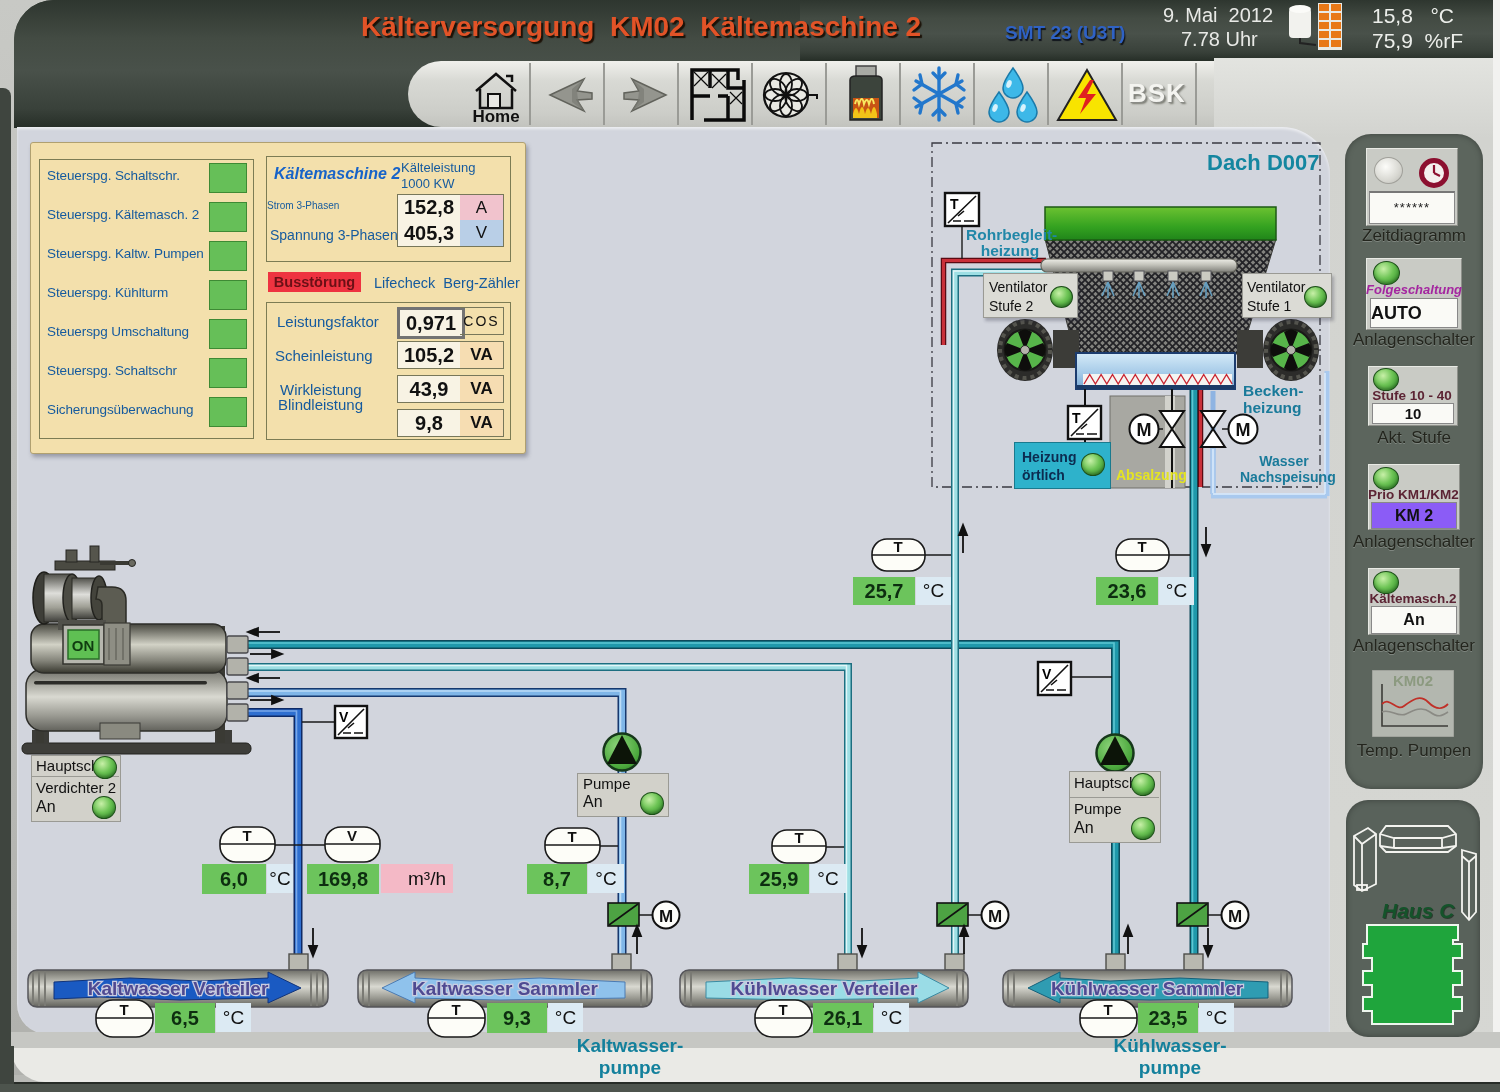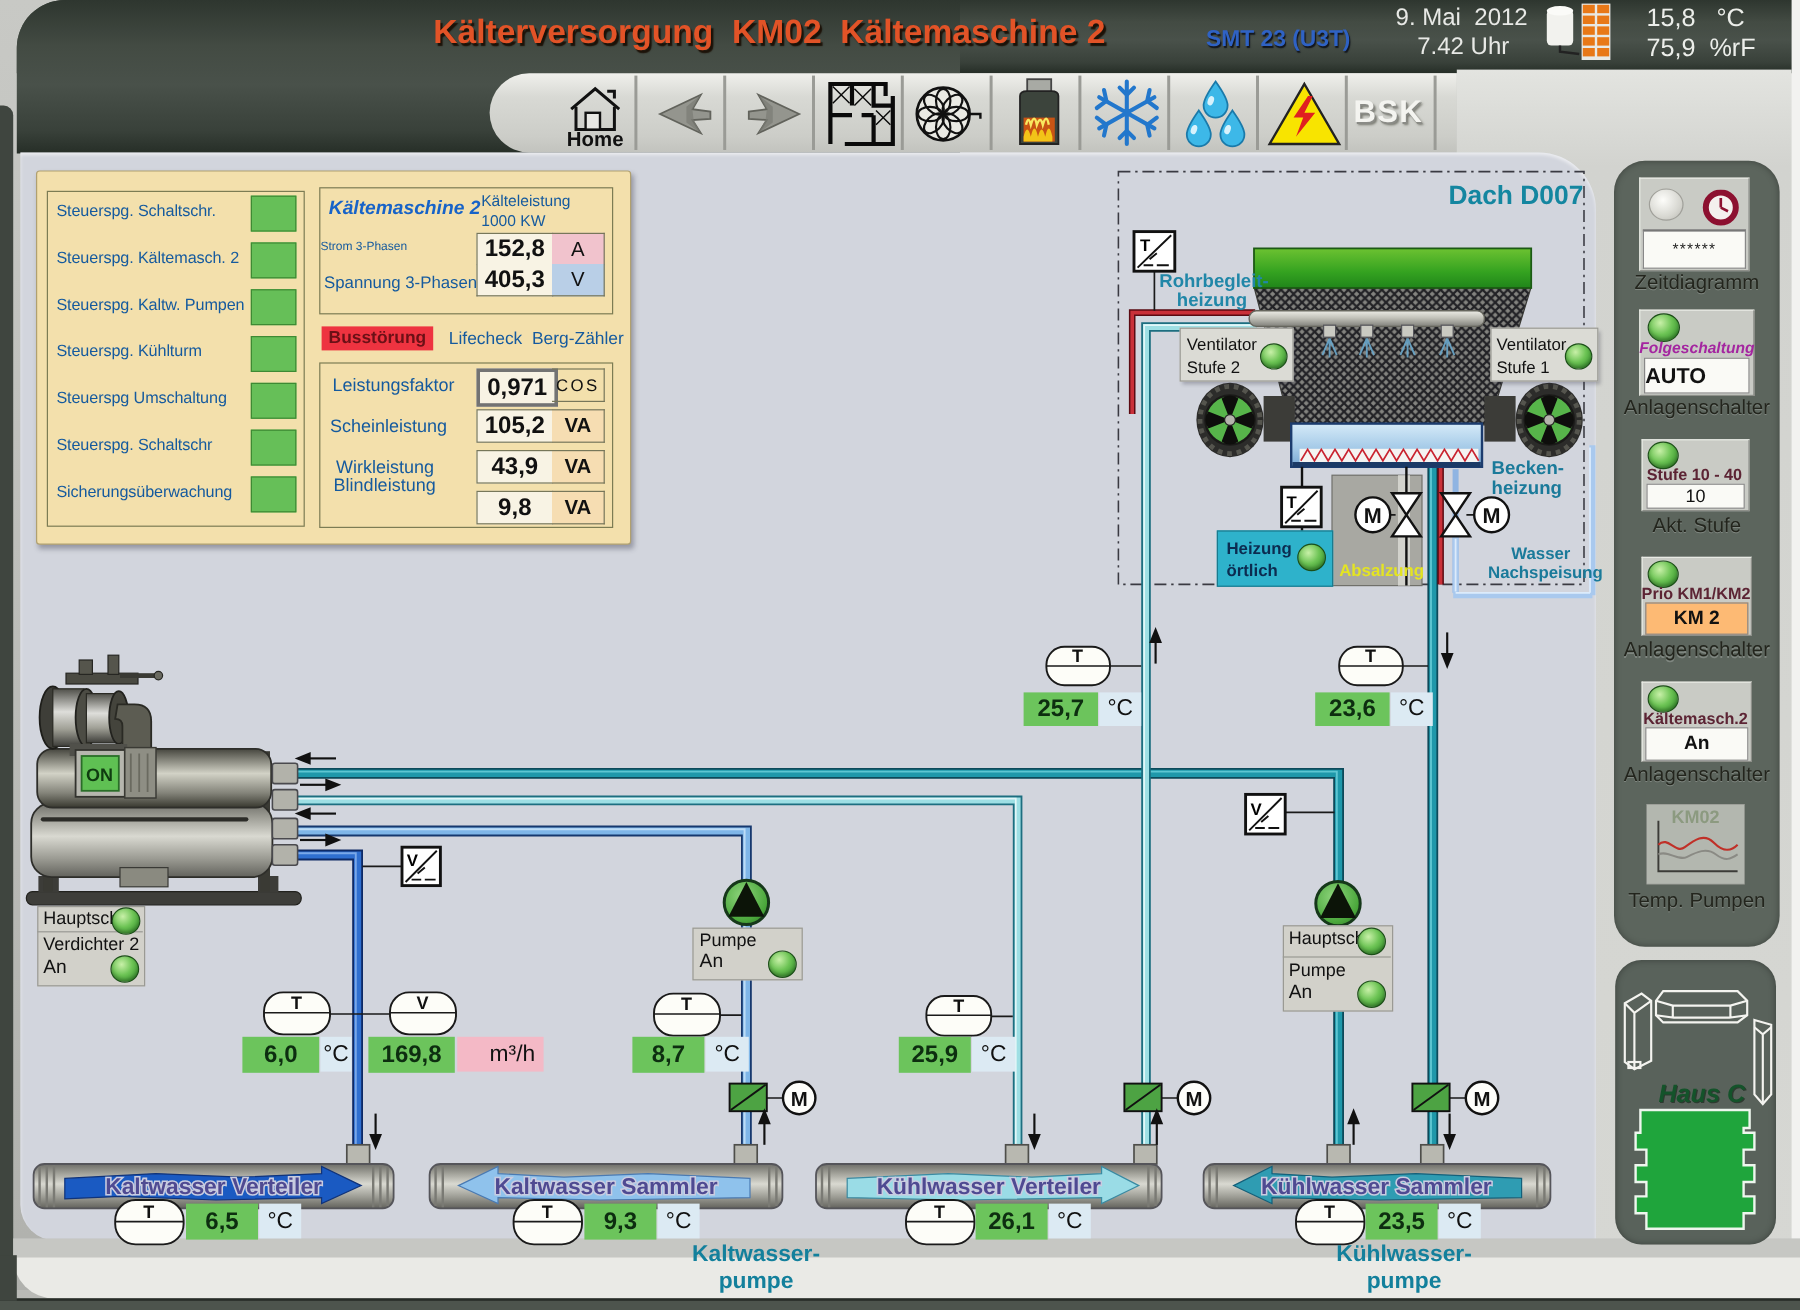--- a/index.html
+++ b/index.html
@@ -30,21 +30,21 @@
 
   <div class="abs" style="left:0px;top:88px;width:11px;height:1004px;background:#3f453f;border-top-right-radius:8px;"></div>
   <div class="abs" style="left:11px;top:1032px;width:1489px;height:19px;background:#c6c7c3;"></div>
   <div class="abs" style="left:11px;top:1048px;width:1489px;height:34px;background:#eaeae6;border-bottom-left-radius:38px;"></div>
   <div class="abs" style="left:0;top:1082px;width:1500px;height:10px;background:#4d544d;border-top:2px solid #272c27;"></div>
   <div class="abs" style="left:0;top:1046px;width:14px;height:38px;background:#3f453f;"></div>
 
   <div class="abs" style="left:361px;top:11px;width:580px;font-size:28px;font-weight:bold;color:#e25327;text-shadow:2px 2px 1px #1c1208;white-space:nowrap;">Kälterversorgung&nbsp; KM02&nbsp; Kältemaschine 2</div>
   <div class="abs" style="left:1005px;top:22px;font-size:19px;font-weight:bold;color:#2f62c4;text-shadow:1px 2px 1px #10141c;">SMT 23 (U3T)</div>
   <div class="abs" style="left:1163px;top:4px;font-size:20px;color:#e8e9e6;">9. Mai&nbsp; 2012</div>
-  <div class="abs" style="left:1181px;top:28px;font-size:20px;color:#e8e9e6;">7.42 Uhr</div>
+  <div class="abs" style="left:1181px;top:28px;font-size:20px;color:#e8e9e6;">7.78 Uhr</div>
   <div class="abs" style="left:1372px;top:4px;font-size:21px;color:#eceeea;">15,8&nbsp; &nbsp;°C</div>
   <div class="abs" style="left:1372px;top:29px;font-size:21px;color:#eceeea;">75,9&nbsp; %rF</div>
 
   <svg class="abs" style="left:1286px;top:2px;" width="60" height="50" viewBox="0 0 60 50">
     <rect x="3" y="6" width="22" height="30" rx="4" fill="#f2f2ee"></rect>
     <ellipse cx="14" cy="7" rx="11" ry="4" fill="#fbfbf8"></ellipse>
     <path d="M14 36 L14 41 L30 43" stroke="#222" stroke-width="2" fill="none"></path>
     <rect x="32" y="1" width="24" height="47" fill="#e8e9e5"></rect>
     <g fill="#e87817">
       <rect x="33" y="2" width="10" height="7"></rect>
@@ -616,27 +616,27 @@
 
     <div class="abs" style="left:1366px;top:258px;width:94px;height:70px;background:#c9cbc5;border:1px solid #8e908a;border-top-color:#e8eae4;border-left-color:#e8eae4;"></div>
     <div class="led" style="left:1373px;top:261px;width:25px;height:22px;"></div>
     <div class="abs" style="left:1366px;top:282px;width:94px;text-align:center;font-size:13px;font-style:italic;color:#a426a0;font-weight:bold;white-space:nowrap;">Folgeschaltung</div>
     <div class="abs" style="left:1370px;top:298px;width:86px;height:28px;background:#fafaf6;border:1px solid #888;color:#111;font-size:18px;font-weight:bold;line-height:28px;">AUTO</div>
     <div class="abs" style="left:1345px;top:330px;width:138px;text-align:center;font-size:17px;color:#23251d;text-shadow:0 1px 0 rgba(255,255,255,.22);">Anlagenschalter</div>
 
     <div class="abs" style="left:1368px;top:366px;width:88px;height:58px;background:#c9cbc5;border:1px solid #8e908a;border-top-color:#e8eae4;border-left-color:#e8eae4;"></div>
     <div class="led" style="left:1373px;top:368px;width:24px;height:21px;"></div>
     <div class="abs" style="left:1368px;top:388px;width:88px;text-align:center;font-size:13.5px;color:#5c2434;font-weight:bold;white-space:nowrap;">Stufe 10 - 40</div>
-    <div class="abs" style="left:1372px;top:403px;width:80px;height:19px;background:#fafaf6;border:1px solid #888;color:#111;font-size:15px;font-weight:normal;text-align:center;line-height:19px;">10</div>
+    <div class="abs" style="left:1372px;top:403px;width:80px;height:19px;background:#fafaf6;border:1px solid #888;color:#111;font-size:15px;font-weight:bold;text-align:center;line-height:19px;">10</div>
     <div class="abs" style="left:1345px;top:428px;width:138px;text-align:center;font-size:17px;color:#23251d;text-shadow:0 1px 0 rgba(255,255,255,.22);">Akt. Stufe</div>
 
     <div class="abs" style="left:1368px;top:464px;width:90px;height:64px;background:#c9cbc5;border:1px solid #8e908a;border-top-color:#e8eae4;border-left-color:#e8eae4;"></div>
     <div class="led" style="left:1373px;top:467px;width:24px;height:21px;"></div>
     <div class="abs" style="left:1368px;top:487px;width:90px;text-align:center;font-size:13.5px;color:#5c2434;font-weight:bold;white-space:nowrap;">Prio KM1/KM2</div>
-    <div class="abs" style="left:1371px;top:502px;width:84px;height:25px;background:#fdba74;border:1px solid #888;color:#111;font-size:16px;font-weight:bold;text-align:center;line-height:25px;">KM 2</div>
+    <div class="abs" style="left:1371px;top:502px;width:84px;height:25px;background:#8b5cf6;border:1px solid #888;color:#111;font-size:16px;font-weight:bold;text-align:center;line-height:25px;">KM 2</div>
     <div class="abs" style="left:1345px;top:532px;width:138px;text-align:center;font-size:17px;color:#23251d;text-shadow:0 1px 0 rgba(255,255,255,.22);">Anlagenschalter</div>
 
     <div class="abs" style="left:1368px;top:568px;width:90px;height:65px;background:#c9cbc5;border:1px solid #8e908a;border-top-color:#e8eae4;border-left-color:#e8eae4;"></div>
     <div class="led" style="left:1373px;top:571px;width:24px;height:21px;"></div>
     <div class="abs" style="left:1368px;top:591px;width:90px;text-align:center;font-size:13.5px;color:#5c2434;font-weight:bold;white-space:nowrap;">Kältemasch.2</div>
     <div class="abs" style="left:1371px;top:606px;width:84px;height:26px;background:#fafaf6;border:1px solid #888;color:#111;font-size:16px;font-weight:bold;text-align:center;line-height:26px;">An</div>
     <div class="abs" style="left:1345px;top:636px;width:138px;text-align:center;font-size:17px;color:#23251d;text-shadow:0 1px 0 rgba(255,255,255,.22);">Anlagenschalter</div>
 
     <svg class="abs" style="left:1372px;top:670px;" width="82" height="67" viewBox="0 0 82 67">
       <rect x="0" y="0" width="82" height="67" fill="#b3b7af" stroke="#8e908a"></rect>

